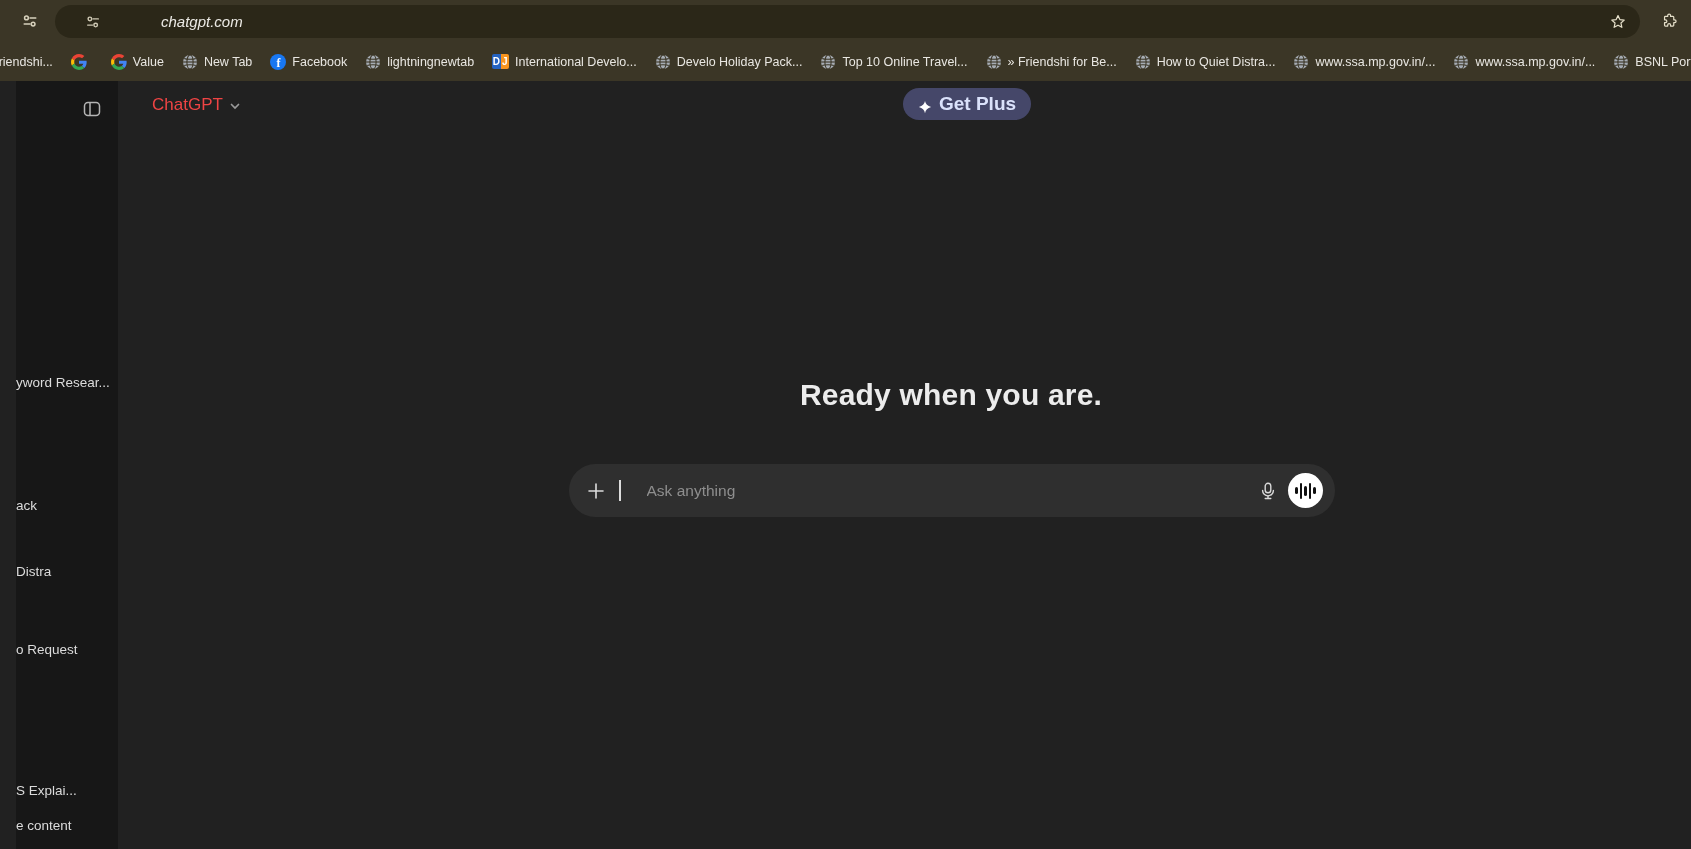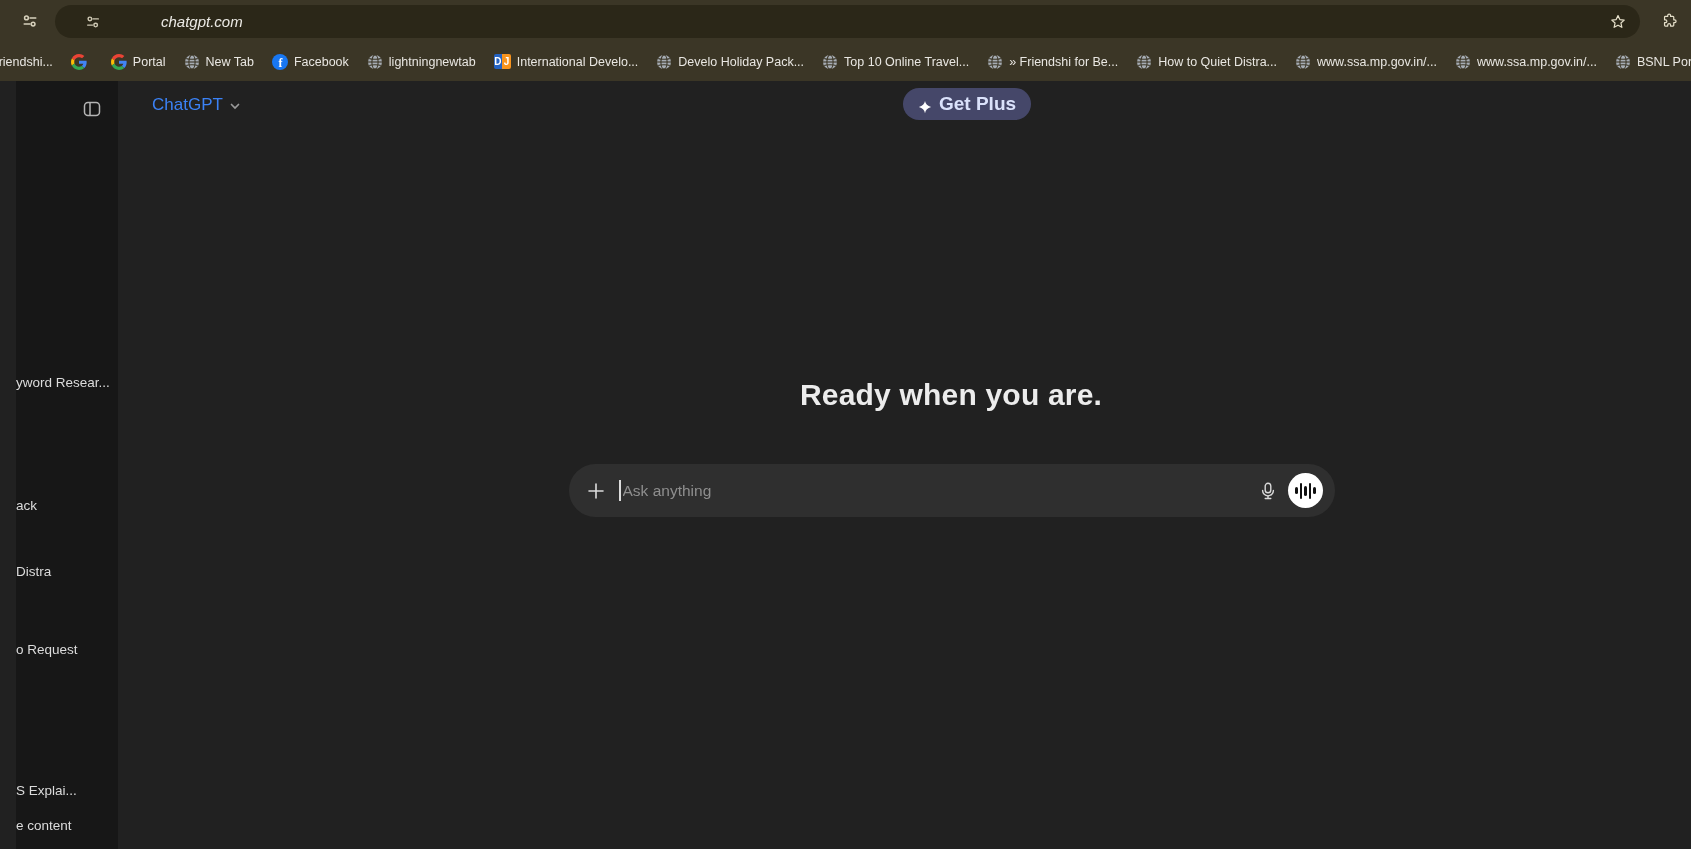--- a/index.html
+++ b/index.html
@@ -34,35 +34,35 @@
   .sidebar{position:absolute;left:16px;top:0;width:118px;height:100%;background:#171717;}
   .panel-toggle{position:absolute;left:66px;top:18px;width:20px;height:20px;cursor:pointer;}
   .nav-item{position:absolute;left:0;font-size:13.5px;color:#dcdcdc;white-space:nowrap;cursor:pointer;}
   .sb-scrollbar{position:absolute;right:1px;top:2px;width:10px;bottom:2px;background:rgba(255,255,255,0.02);}
   .sb-arrow{position:absolute;top:5px;left:1px;width:0;height:0;border-left:4px solid transparent;
             border-right:4px solid transparent;border-bottom:6px solid #8a8a8a;}
   .sb-thumb{position:absolute;top:14px;left:1px;width:8px;height:532px;background:#404145;}
 
   .main{position:absolute;left:118px;top:0;right:0;bottom:0;background:#212121;}
   .model-switcher{position:absolute;left:34px;top:14px;display:flex;align-items:flex-start;gap:6px;
-                  color:#3b82f6;font-size:17px;font-weight:500;cursor:pointer;}
+                  color:#ef4444;font-size:17px;font-weight:500;cursor:pointer;}
   .chev{width:12px;height:12px;display:block;margin-top:2px;}
   .get-plus{position:absolute;left:785px;top:7px;height:32px;border-radius:16px;background:#454769;
             border:none;display:flex;align-items:center;gap:7px;padding:0 15px;color:#dbe2fb;
             font-size:19px;font-weight:700;font-family:inherit;cursor:pointer;}
   .sparkle{width:14px;height:14px;display:block;}
   .greeting{position:absolute;left:833px;top:297px;transform:translateX(-50%);margin:0;
             font-size:30px;font-weight:700;color:#ececec;letter-spacing:.2px;white-space:nowrap;}
   .composer{position:absolute;left:451px;top:383px;width:766px;height:53px;border-radius:27px;
             background:#2f2f2f;display:flex;align-items:center;box-sizing:border-box;
             padding:0 12px 0 17px;}
   .plus{width:20px;height:20px;flex:none;cursor:pointer;}
   .caret{width:1.5px;height:21px;background:#dcdcdc;margin-left:13px;flex:none;}
   .ask{flex:1;min-width:0;background:transparent;border:none;outline:none;color:#ececec;
-       font-size:15.5px;font-family:inherit;padding:0 0 0 2px;}
+       font-size:15.5px;font-family:inherit;padding:0 0 0 2px;margin-left:24px;}
   .ask::placeholder{color:#8e8e8e;}
   .mic{width:20px;height:20px;flex:none;margin-right:10px;cursor:pointer;}
   .voice{width:35px;height:35px;border-radius:50%;background:#ffffff;flex:none;display:flex;
          align-items:center;justify-content:center;gap:2px;cursor:pointer;}
   .voice i{width:2.5px;background:#101010;border-radius:2px;display:block;}
 </style>
 </head>
 <body>
 
 <div class="screen">
@@ -113,21 +113,21 @@
             </svg></span>
         <span class="bm-label"></span>
       </div>
       <div class="bm">
         <span class="fav"><svg viewBox="0 0 48 48" width="16" height="16">
               <path fill="#EA4335" d="M24 9.5c3.54 0 6.71 1.22 9.21 3.6l6.85-6.85C35.9 2.38 30.47 0 24 0 14.62 0 6.51 5.38 2.56 13.22l7.98 6.19C12.43 13.72 17.74 9.5 24 9.5z"></path>
               <path fill="#4285F4" d="M46.98 24.55c0-1.57-.15-3.09-.38-4.55H24v9.02h12.94c-.58 2.96-2.26 5.48-4.78 7.18l7.73 6c4.51-4.18 7.09-10.36 7.09-17.65z"></path>
               <path fill="#FBBC05" d="M10.53 28.59c-.48-1.45-.76-2.99-.76-4.59s.27-3.14.76-4.59l-7.98-6.19C.92 16.46 0 20.12 0 24c0 3.88.92 7.54 2.56 10.78l7.97-6.19z"></path>
               <path fill="#34A853" d="M24 48c6.48 0 11.93-2.13 15.89-5.81l-7.73-6c-2.15 1.45-4.92 2.3-8.16 2.3-6.26 0-11.57-4.22-13.47-9.91l-7.98 6.19C6.51 42.62 14.62 48 24 48z"></path>
             </svg></span>
-        <span class="bm-label">Portal</span>
+        <span class="bm-label">Value</span>
       </div>
       <div class="bm">
         <span class="fav"><svg viewBox="0 0 16 16" width="16" height="16">
               <circle cx="8" cy="8" r="7" fill="#a6acb3"></circle>
               <g stroke="#3b3626" stroke-width="1.1" fill="none">
                 <ellipse cx="8" cy="8" rx="3.1" ry="7"></ellipse>
                 <path d="M1 8h14"></path>
                 <path d="M2.2 4.4c2 1.1 9.6 1.1 11.6 0M2.2 11.6c2-1.1 9.6-1.1 11.6 0"></path>
               </g>
             </svg></span>

